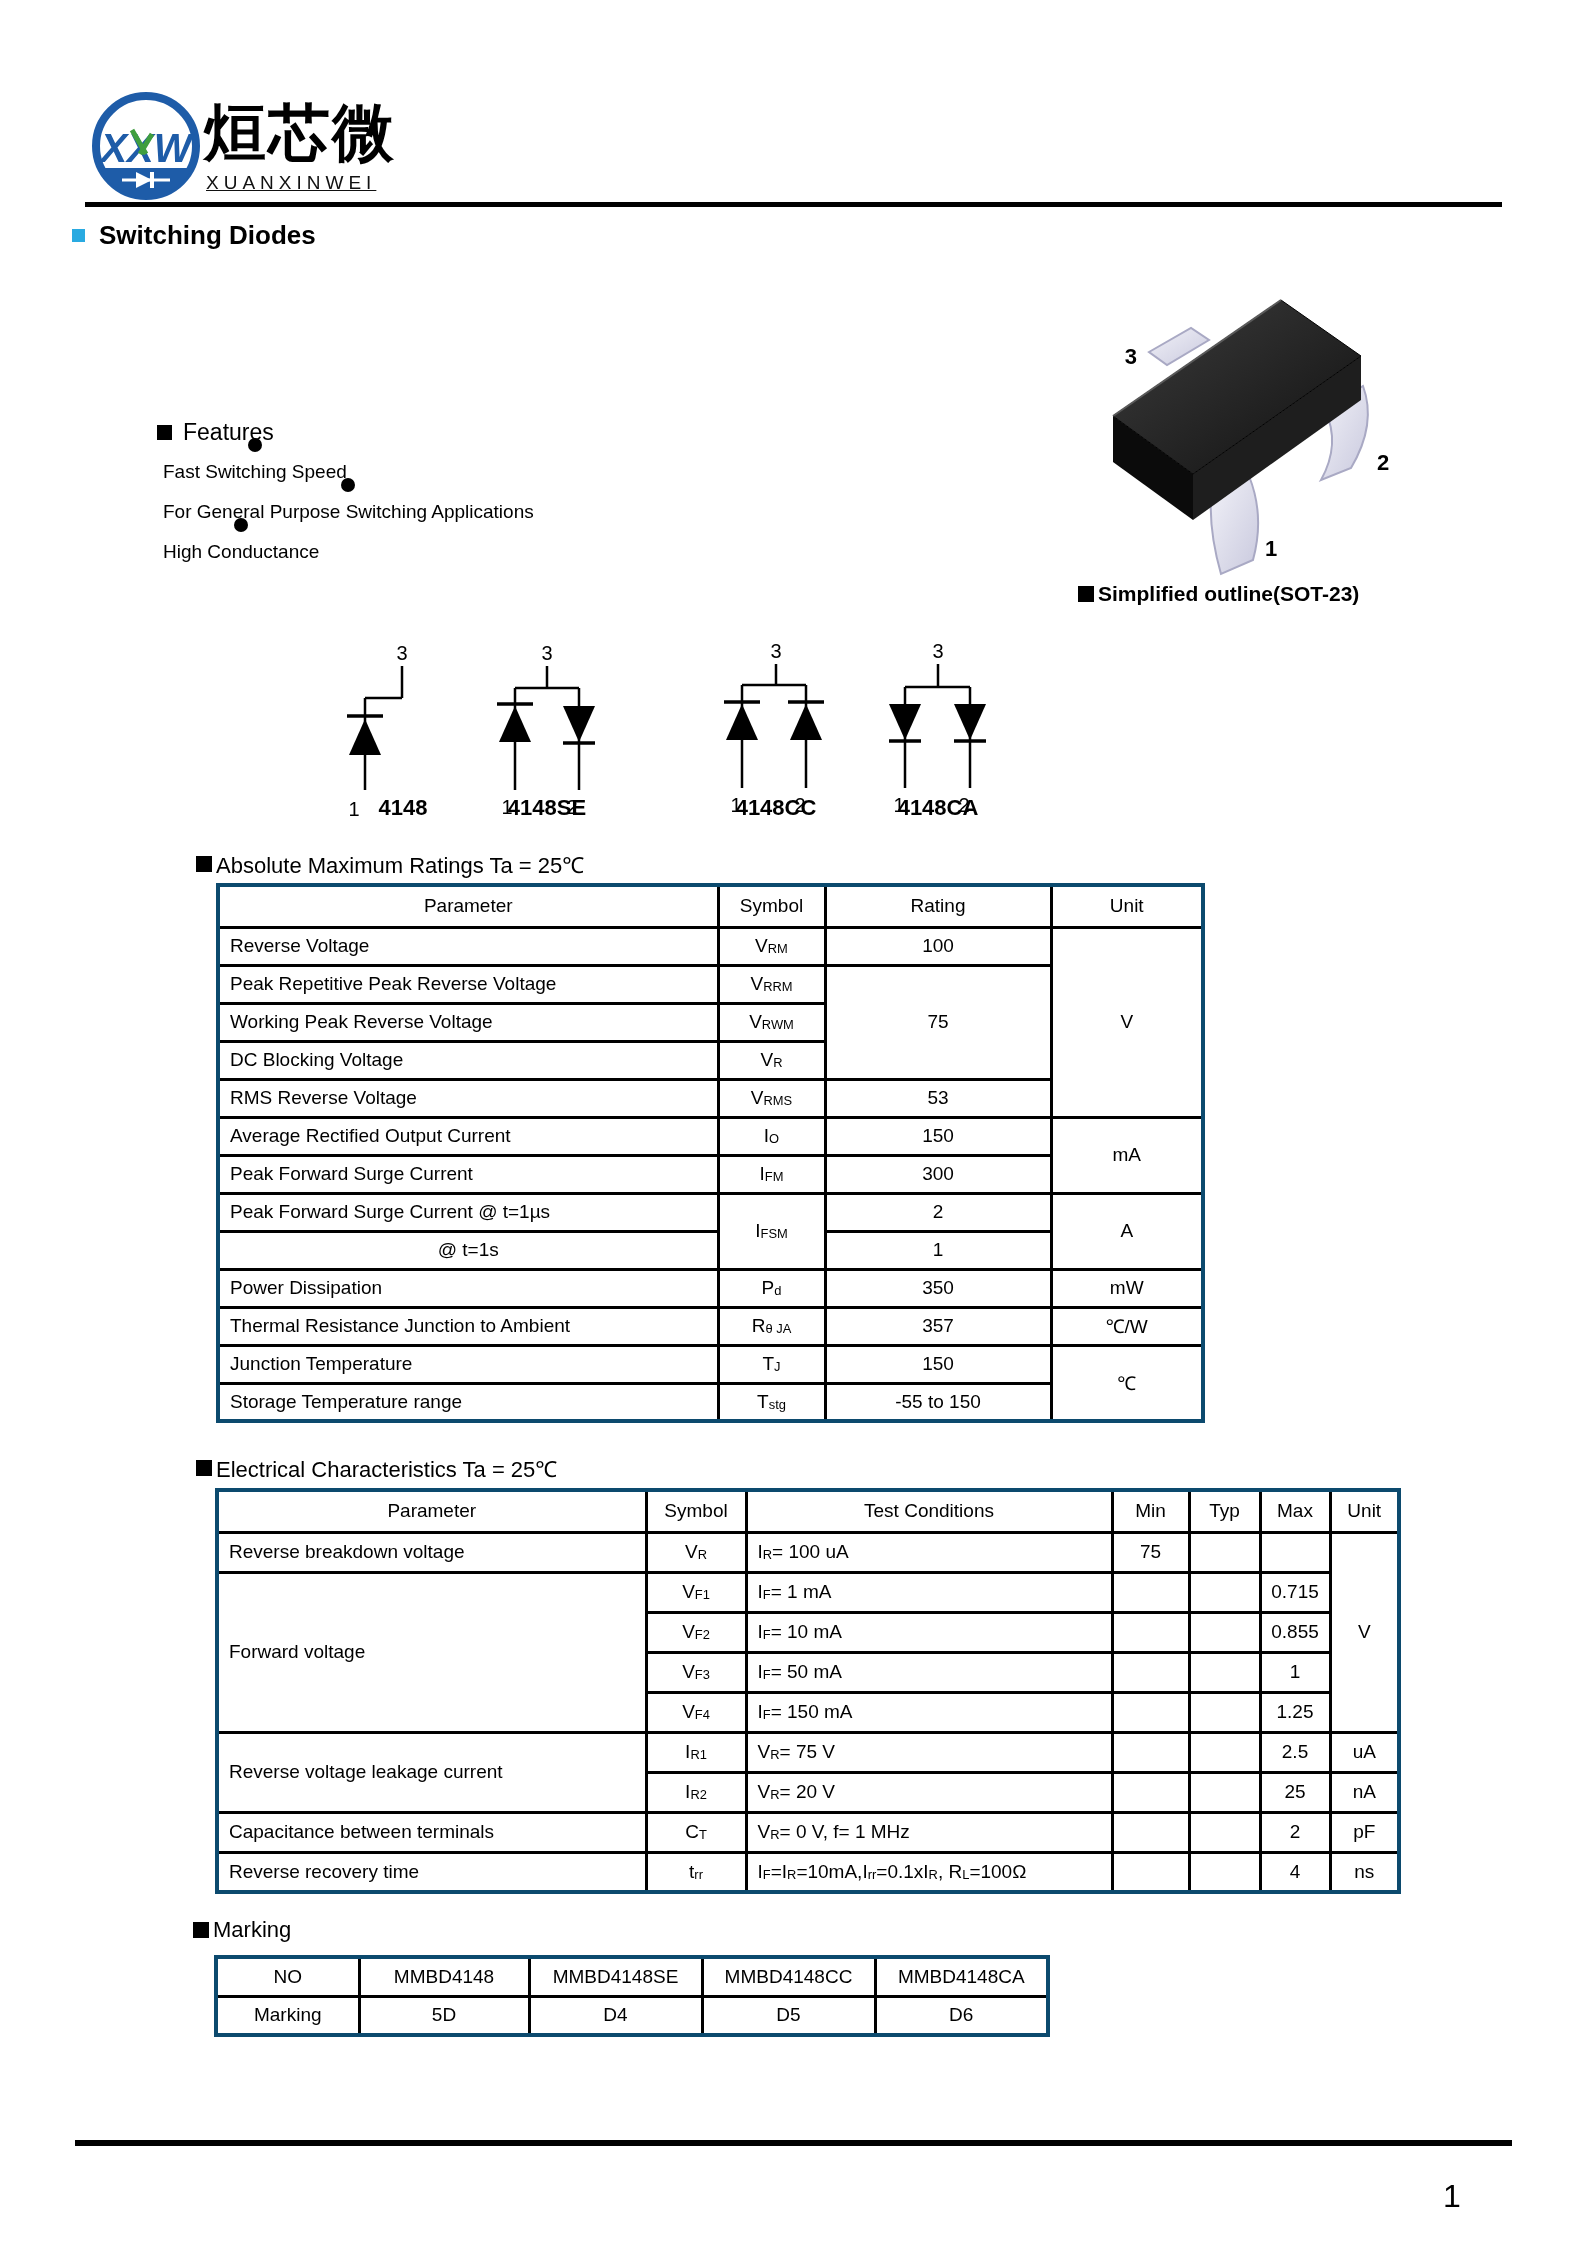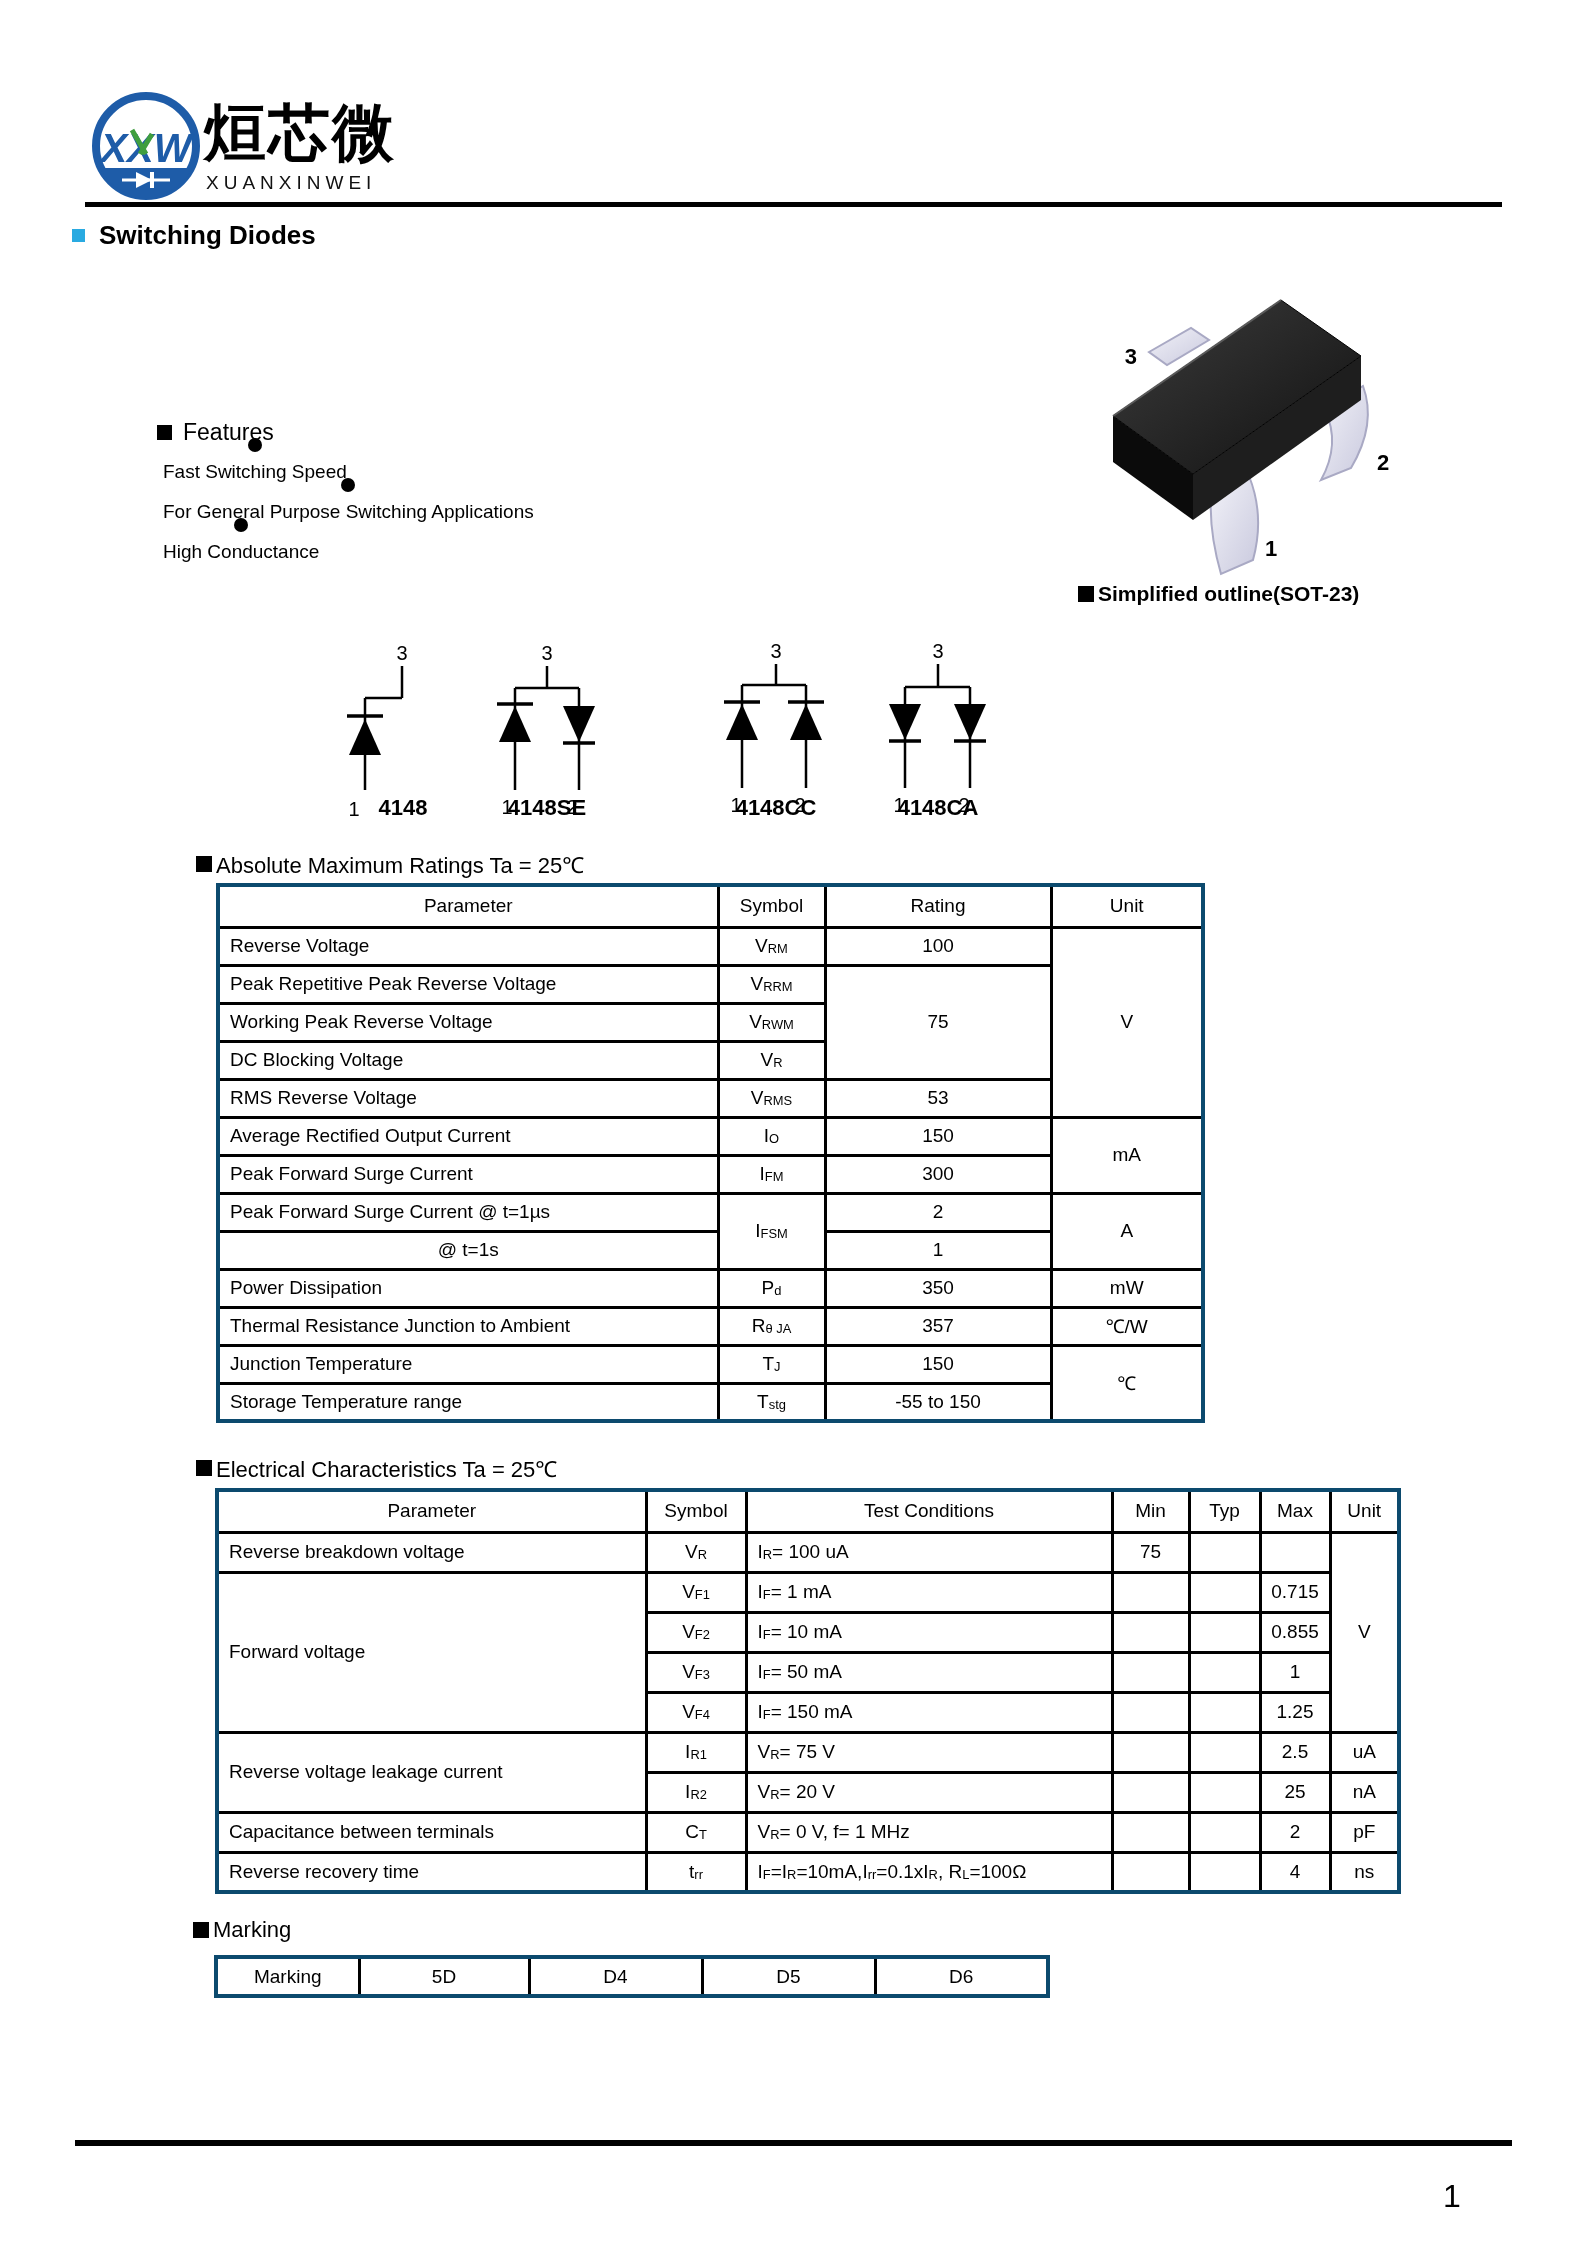--- a/index.html
+++ b/index.html
@@ -73,21 +73,21 @@
         <rect x="4" y="80" width="108" height="24" fill="#1e5ca8"></rect>
       </g>
       <g>
         <path d="M34,92 H82" stroke="#fff" stroke-width="3"></path>
         <polygon points="48,84 48,100 64,92" fill="#fff"></polygon>
         <path d="M64,84 V100" stroke="#fff" stroke-width="4"></path>
       </g>
     </svg>
   </div>
   <div class="abs brand-cn" style="left:204px;top:102px;">烜芯微</div>
-  <div class="abs brand-en" style="left:206px;top:172px;">XUANXINWEI</div>
+  <div class="abs brand-en" style="left:206px;top:172px;text-decoration:underline;">XUANXINWEI</div>
 
 
   <div class="abs rule" style="left:85px;top:202px;width:1417px;height:5px;"></div>
 
   <div class="abs prod-line" style="left:72px;top:220px;">
     <span class="blue-sq"></span>
     <span class="t">Switching Diodes</span>
   </div>
 
   <div class="abs feat-head" style="left:157px;top:391px;">
@@ -390,20 +390,27 @@
 
   <table class="dtable mk-t abs" style="left:214px;top:1955px;width:832px;">
     <colgroup>
       <col style="width:143px">
         <col style="width:170px">
         <col style="width:173px">
         <col style="width:173px">
         <col style="width:173px">
     </colgroup>
     <tbody>
+        <tr>
+      <td class="ctr">NO</td>
+      <td class="ctr">MMBD4148</td>
+      <td class="ctr">MMBD4148SE</td>
+      <td class="ctr">MMBD4148CC</td>
+      <td class="ctr">MMBD4148CA</td>
+    </tr>
     <tr>
       <td class="ctr">Marking</td>
       <td class="ctr">5D</td>
       <td class="ctr">D4</td>
       <td class="ctr">D5</td>
       <td class="ctr">D6</td>
     </tr>
   </tbody>
     </table>
 

